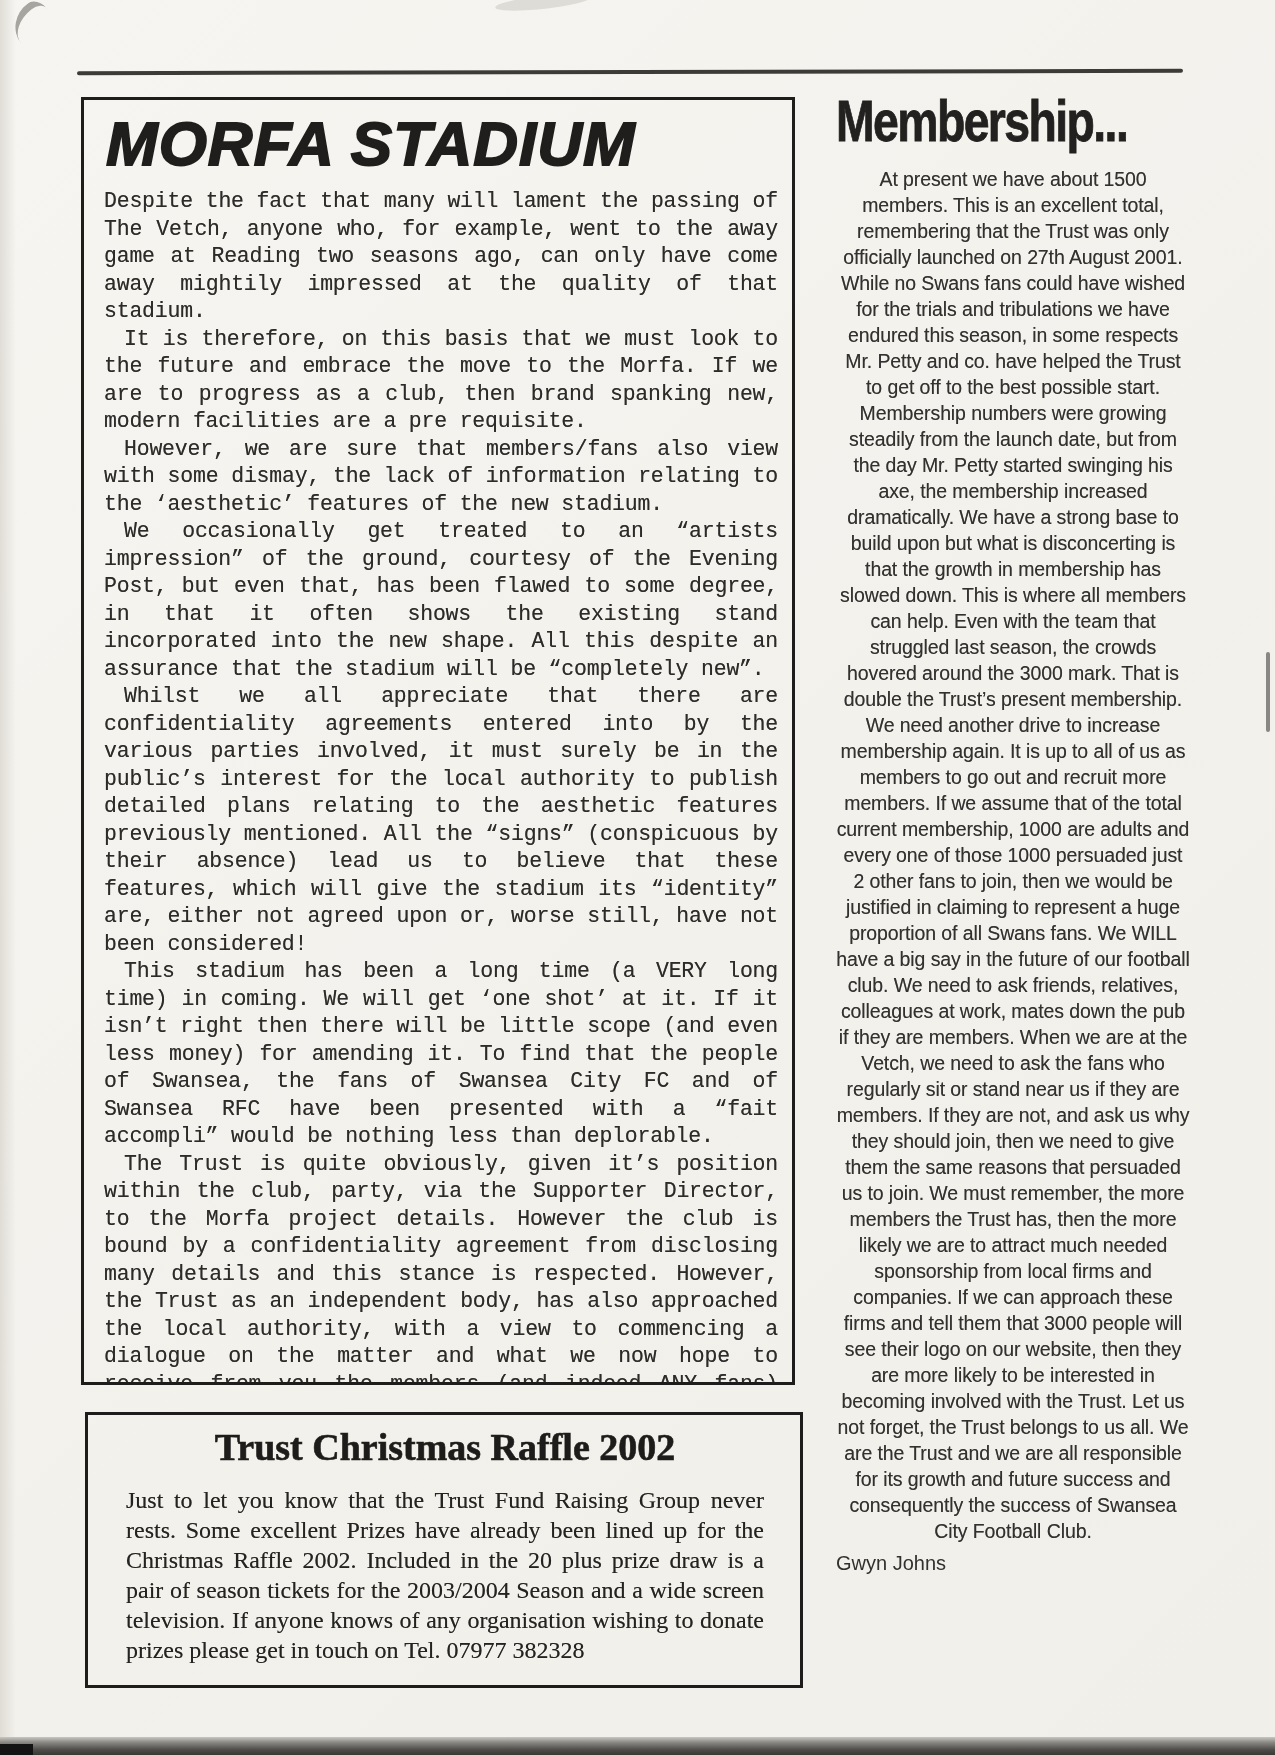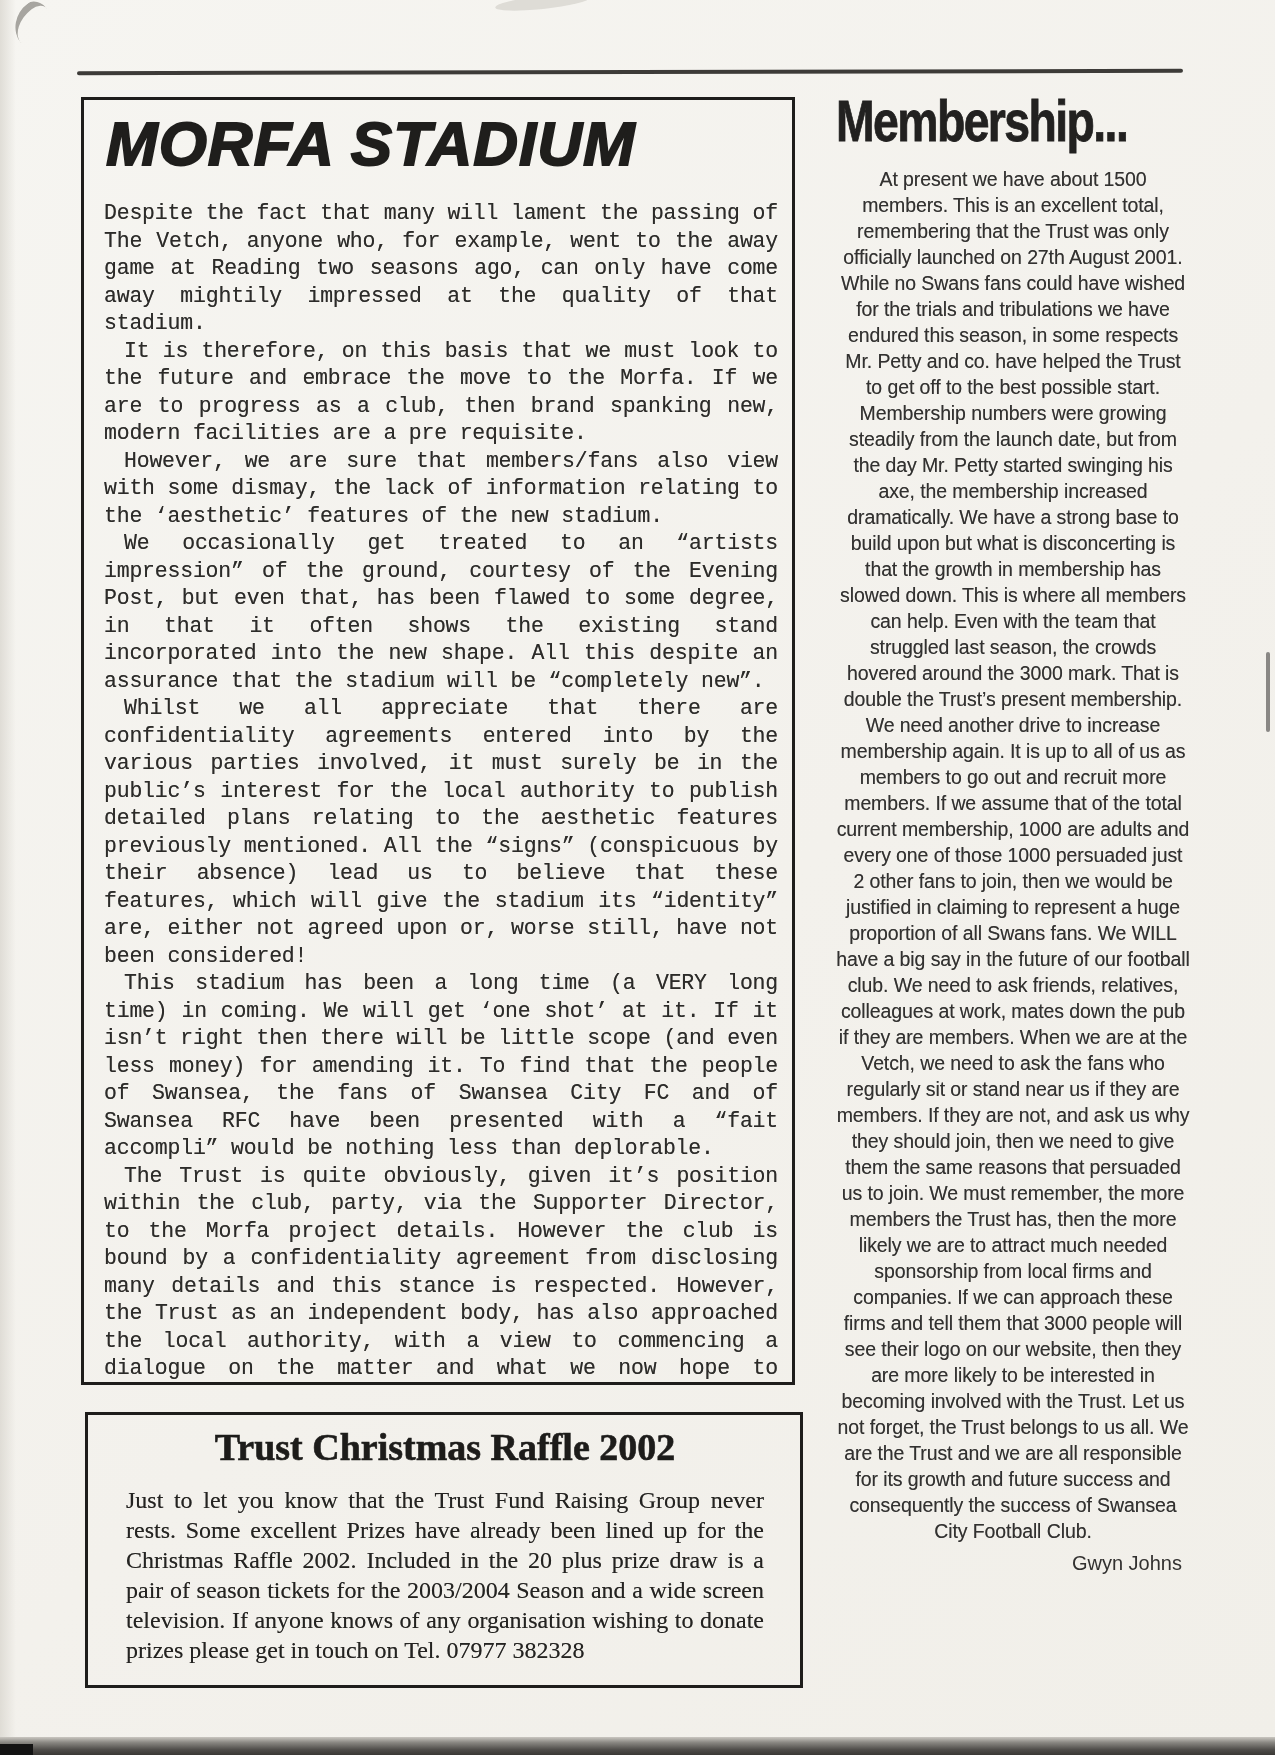--- a/index.html
+++ b/index.html
@@ -48,21 +48,21 @@
   }
 
   .morfa-box {
     position: absolute; left: 81px; top: 97px; width: 714px; height: 1288px;
     border: 3px solid #1e1d1b; box-sizing: border-box;
     padding: 8px 14px 0 20px; overflow: hidden;
   }
   .morfa-title {
     font-style: italic; font-weight: bold; font-size: 62px; line-height: 68px;
     letter-spacing: 1px; color: #1f1e1c; -webkit-text-stroke: 1.8px #1f1e1c;
-    margin: 2px 0 22px 2px; white-space: nowrap;
+    margin: 2px 0 10px 2px; white-space: nowrap;
   }
   .morfa-body p {
     margin: 0; text-indent: 20px; text-align: justify;
     font-size: 21.5px; line-height: 27.5px; letter-spacing: -0.2px;
     color: #2c2b29; text-shadow: 0 0 0.5px rgba(44,43,41,.55); font-family: Liberation Mono, monospace;
   }
   .morfa-body p.first { text-indent: 0; }
 
   .raffle-box {
     position: absolute; left: 85px; top: 1412px; width: 718px; height: 276px;
@@ -91,21 +91,21 @@
     font-weight: bold; font-size: 58px; line-height: 62px; letter-spacing: -2px;
     color: #222120; -webkit-text-stroke: 0.8px #222120;
     transform: scaleX(0.8); transform-origin: left center;
     white-space: nowrap; margin: 0 0 14px 0;
   }
   .membership-body {
     margin: 0; font-size: 19.5px; line-height: 26px; letter-spacing: -0.1px;
     color: #323130; text-shadow: 0 0 0.5px rgba(50,49,48,.5); text-align: center;
   }
   .membership-sig {
-    margin: 6px 8px 0 0; text-align: right; font-size: 20px; line-height: 26px;
+    margin: 6px 8px 0 0; font-size: 20px; line-height: 26px;
     color: #323130;
   }
 </style>
 </head>
 <body>
 
 <div class="page">
 
   <div class="swoosh"></div>
   <div class="smudge-top"></div>

